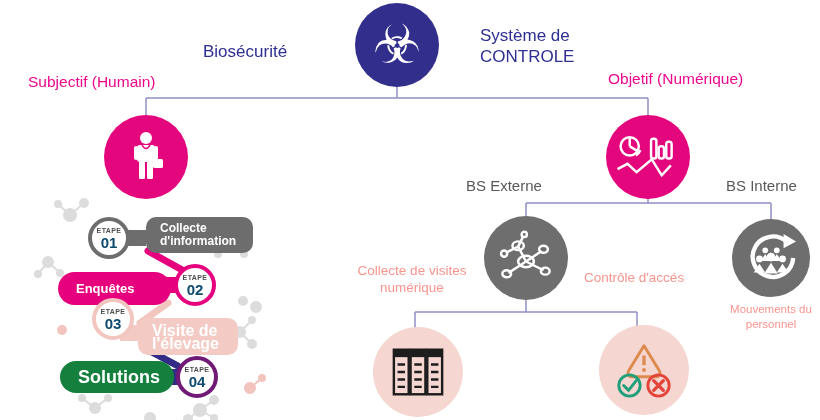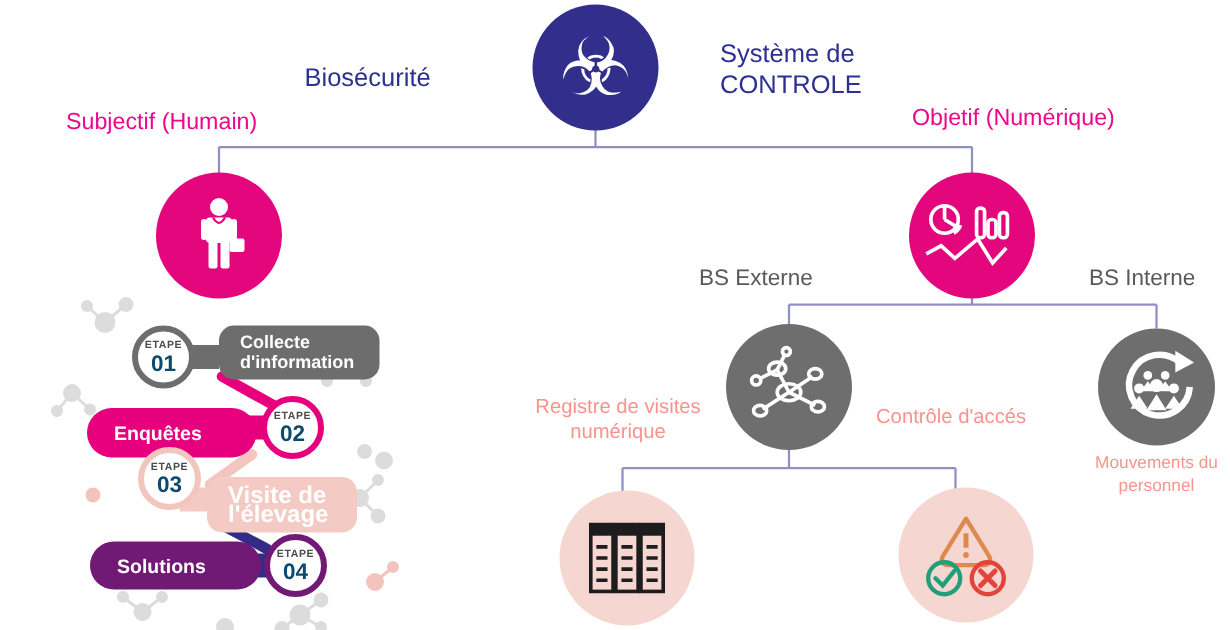--- a/index.html
+++ b/index.html
@@ -88,21 +88,21 @@
     <path d="M146,98 L146,116"></path>
     <path d="M648,98 L648,116"></path>
     <path d="M648,198 L648,203 M526,203 L771,203 M526,203 L526,217 M771,203 L771,219"></path>
     <path d="M526,299 L526,312 M415,312 L637,312 M415,312 L415,328 M637,312 L637,326"></path>
   </g>
 </svg>
 
 <div class="lbl navy" style="left:203px;top:42px;width:115px;font-size:17px;">Biosécurité</div>
 <div class="lbl navy pre" style="left:480px;top:25px;width:120px;font-size:17px;line-height:21px;">Système de
 CONTROLE</div>
-<div class="lbl magenta-t" style="left:44px;top:73px;font-size:15.5px;">Subjectif (Humain)</div>
+<div class="lbl magenta-t" style="left:28px;top:73px;font-size:15.5px;">Subjectif (Humain)</div>
 <div class="lbl magenta-t" style="left:608px;top:70px;font-size:15.5px;">Objetif (Numérique)</div>
 
 <div class="circle-node" style="left:355px;top:3px;width:84px;height:84px;background:#322e8c;">
   <span class="bio-glyph">☣</span>
 </div>
 
 <div class="circle-node" style="left:104px;top:115px;width:84px;height:84px;background:#e4067d;">
   <svg width="48" height="52" viewBox="0 0 48 52">
     <g fill="#ffffff">
       <circle cx="24" cy="7" r="6"></circle>
@@ -166,21 +166,21 @@
       <circle cx="16" cy="29" r="3.5"></circle>
         <path d="M16,34 l-6,9 h12 z"></path>
       <circle cx="40" cy="29" r="3.5"></circle>
         <path d="M40,34 l-6,9 h12 z"></path>
       <circle cx="28" cy="27" r="4.5"></circle>
         <path d="M28,33 l-7,11 h14 z"></path>
     </g>
   </svg>
 </div>
 
-<div class="lbl salmon-t pre" style="left:336px;top:262px;width:152px;font-size:13.5px;text-align:center;line-height:17px;">Registre de visites
+<div class="lbl salmon-t pre" style="left:336px;top:262px;width:152px;font-size:13.5px;text-align:center;line-height:17px;">Collecte de visites
 numérique</div>
 <div class="lbl salmon-t" style="left:584px;top:270px;font-size:13.5px;">Contrôle d'accés</div>
 <div class="lbl salmon-t pre" style="left:716px;top:302px;width:110px;font-size:11.5px;text-align:center;line-height:15px;">Mouvements du
 personnel</div>
 
 <div class="circle-node" style="left:373px;top:327px;width:90px;height:90px;background:#f6d6d1;">
   <svg width="52" height="56" viewBox="0 0 56 60">
     <g fill="none" stroke="#1d1d1d" stroke-width="2.6">
       <rect x="2" y="6" width="16" height="48"></rect>
       <rect x="20" y="6" width="16" height="48"></rect>
@@ -231,18 +231,18 @@
 <div class="neck" style="left:120px;top:325px;width:28px;height:16px;background:#f3cbc4;"></div>
 <div class="pill pre" style="left:138px;top:318px;width:100px;height:37px;background:#f3cbc4;border-radius:10px;
      font-size:16px;line-height:13px;padding-left:14px;box-sizing:border-box;">Visite de
 l'élevage</div>
 <div class="etape-circle" style="left:92px;top:298px;border:4px solid #f2c6bf;">
   <span class="etape-word">ETAPE</span>
   <span class="etape-num">03</span>
 </div>
 
 <div class="neck" style="left:158px;top:369px;width:28px;height:16px;background:#332c87;"></div>
-<div class="pill" style="left:60px;top:361px;width:114px;height:32px;background:#701a75;border-radius:16px;
-     font-size:13px;padding-left:18px;box-sizing:border-box;">Solutions</div>
+<div class="pill" style="left:60px;top:361px;width:114px;height:32px;background:#15803d;border-radius:16px;
+     font-size:18px;padding-left:18px;box-sizing:border-box;">Solutions</div>
 <div class="etape-circle" style="left:176px;top:356px;border:4px solid #701a75;">
   <span class="etape-word">ETAPE</span>
   <span class="etape-num">04</span>
 </div>
 
 </body></html>

